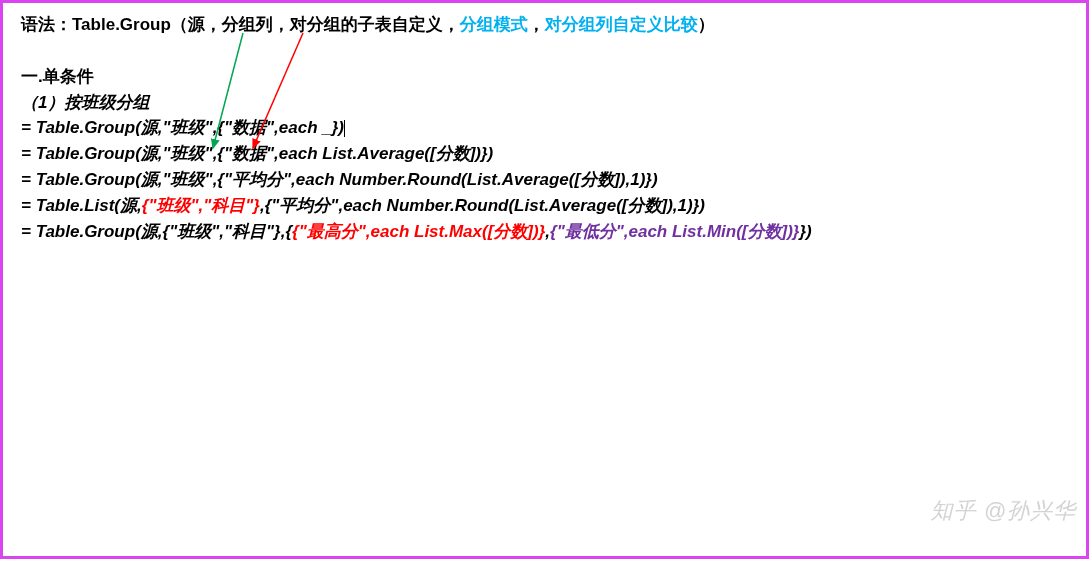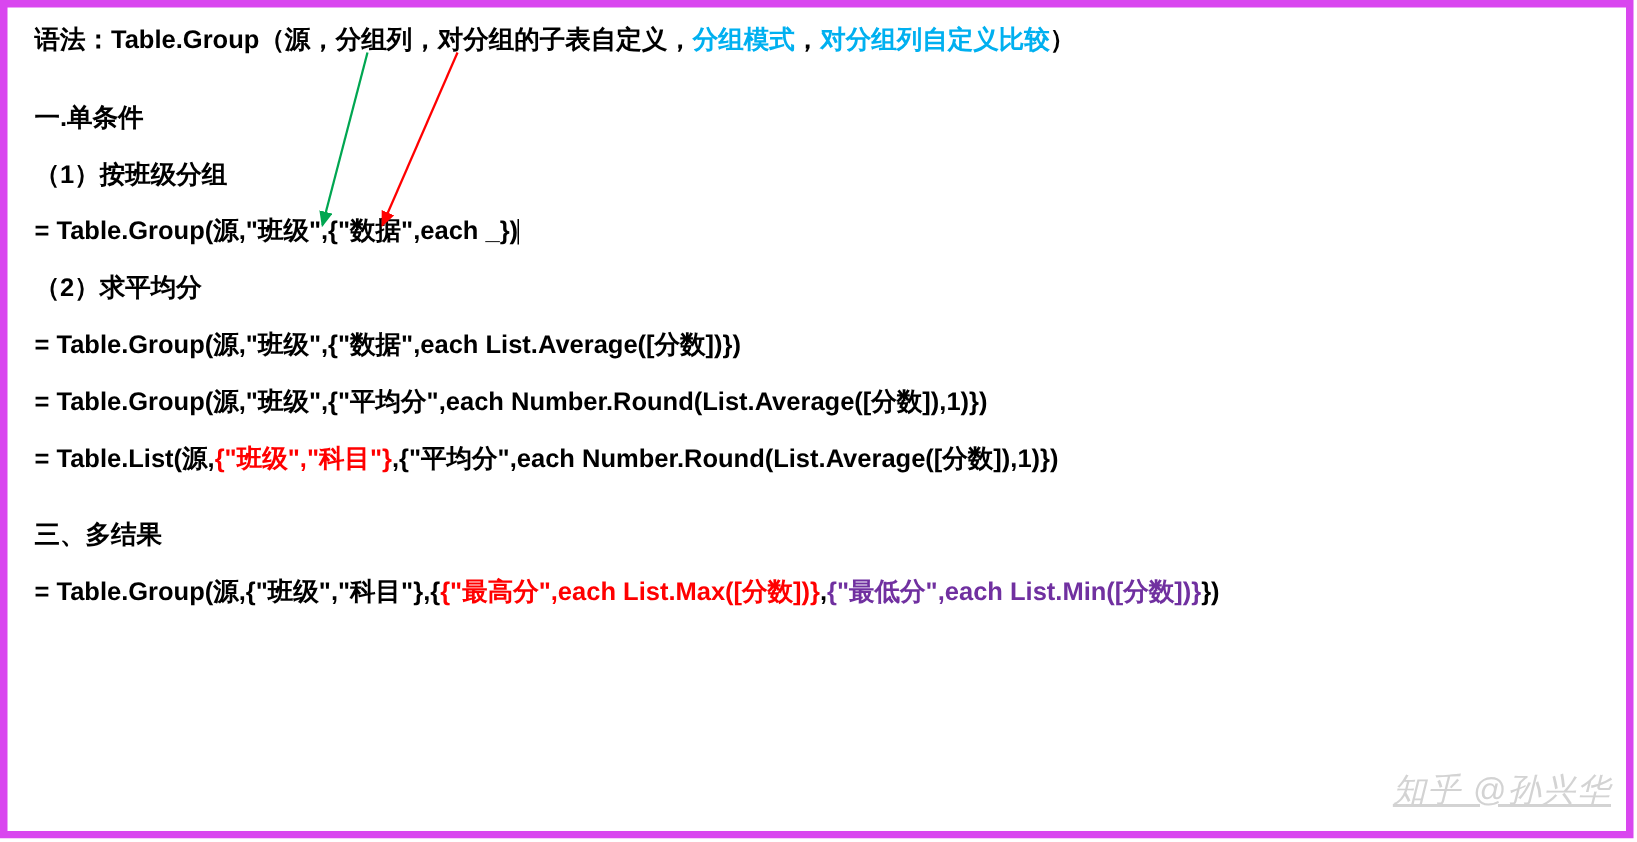--- a/index.html
+++ b/index.html
@@ -2,58 +2,57 @@
 <html><head>
 <meta charset="utf-8">
 <style>
   body {
     margin: 0;
     padding: 0;
     font-family: "Microsoft YaHei", SimSun, Arial, sans-serif;
     background: #fff;
   }
   .page {
-    border: 5px solid #d946ef;
+    border: 3px solid #d946ef;
     width: 1089px;
     height: 559px;
     position: relative;
     box-sizing: border-box;
     padding: 10px 18px;
     overflow: hidden;
   }
   .line {
     font-size: 17px;
     font-weight: bold;
     color: #000;
     margin: 0;
     line-height: 1.4;
     white-space: nowrap;
   }
-  .gap-sm { margin-top: 14px; }
+  .gap-sm { margin-top: 2px; font-style: italic; }
   .gap-md { margin-top: 28px; }
   .blue { color: #00b0f0; }
   .red  { color: #ff0000; }
   .purple { color: #7030a0; }
   svg.arrows {
     position: absolute;
     top: 0;
     left: 0;
     pointer-events: none;
   }
   .watermark {
     position: absolute;
     right: 10px;
-    bottom: 12px;
+    bottom: 30px;
     color: #cfcfcf;
     font-size: 22px;
     font-style: italic;
     font-weight: normal;
     letter-spacing: 1px;
     opacity: 0.9;
-    text-decoration: underline;
   }
   .cursor {
     display:inline-block;
     border-left:1px solid #000;
     height:1em;
     vertical-align:text-bottom;
   }
 </style>
 </head>
 <body>
@@ -73,27 +72,25 @@
     <line x1="300" y1="30" x2="250" y2="145" stroke="#ff0000" stroke-width="1.5" marker-end="url(#ah-red)"></line>
   </svg>
 
   <p class="line">
     <span>语法：Table.Group（源，</span><span>分组列</span><span>，</span><span>对分组的子表自定义</span><span>，</span><span class="blue">分组模式</span><span>，</span><span class="blue">对分组列自定义比较</span><span>）</span>
   </p>
 
   <p class="line gap-md">一.单条件</p>
   <p class="line gap-sm">（1）按班级分组</p>
   <p class="line gap-sm"><span>= Table.Group(源,"班级",{"数据",each _})</span><span class="cursor"></span></p>
-  <p class="line gap-sm">（2）求平均分</p>
   <p class="line gap-sm">= Table.Group(源,"班级",{"数据",each List.Average([分数])})</p>
   <p class="line gap-sm">= Table.Group(源,"班级",{"平均分",each Number.Round(List.Average([分数]),1)})</p>
 
   <p class="line gap-sm">
     <span>= Table.List(源,</span><span class="red">{"班级","科目"}</span><span>,{"平均分",each Number.Round(List.Average([分数]),1)})</span>
   </p>
 
-  <p class="line gap-md">三、多结果</p>
   <p class="line gap-sm">
     <span>= Table.Group(源,{"班级","科目"},{</span><span class="red">{"最高分",each List.Max([分数])}</span><span>,</span><span class="purple">{"最低分",each List.Min([分数])}</span><span>})</span>
   </p>
 
   <div class="watermark">知乎 @孙兴华</div>
 </div>
 
 </body></html>

